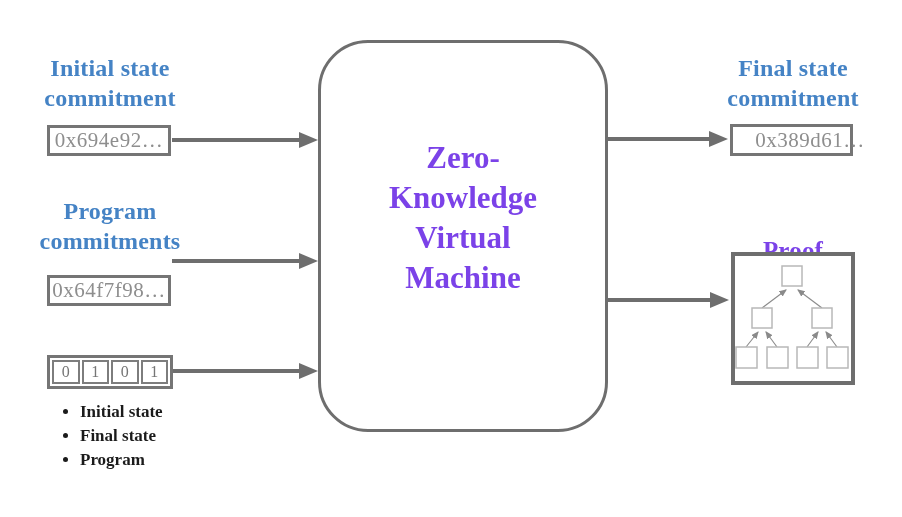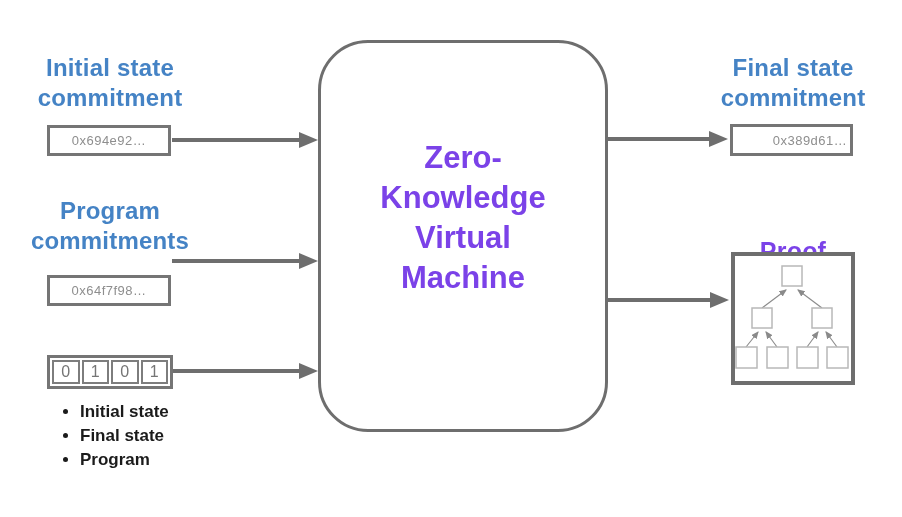--- a/index.html
+++ b/index.html
@@ -2,21 +2,21 @@
 <html><head>
 <meta charset="utf-8">
 <style>
   html, body { margin: 0; padding: 0; background: #ffffff; }
   .canvas {
     position: relative;
     width: 902px;
     height: 517px;
     background: #ffffff;
     overflow: hidden;
-    font-family: Liberation Sans, sans-serif;
+    font-family: Liberation Serif, serif;
   }
   .abs { position: absolute; box-sizing: border-box; }
 
   
   .heading {
     font-weight: bold;
     font-size: 24px;
     line-height: 30px;
     text-align: center;
     white-space: pre-line;
@@ -27,21 +27,21 @@
 
   
   .hash-box {
     width: 124px;
     height: 31px;
     border: 3px solid #757575;
     background: #ffffff;
     display: flex;
     align-items: center;
     justify-content: center;
-    font-size: 13px;
+    font-size: 21px;
     color: #8e8e8e;
     letter-spacing: 0.5px;
   }
 
   
   .witness-box {
     width: 126px;
     height: 34px;
     border: 3px solid #757575;
     background: #ffffff;

